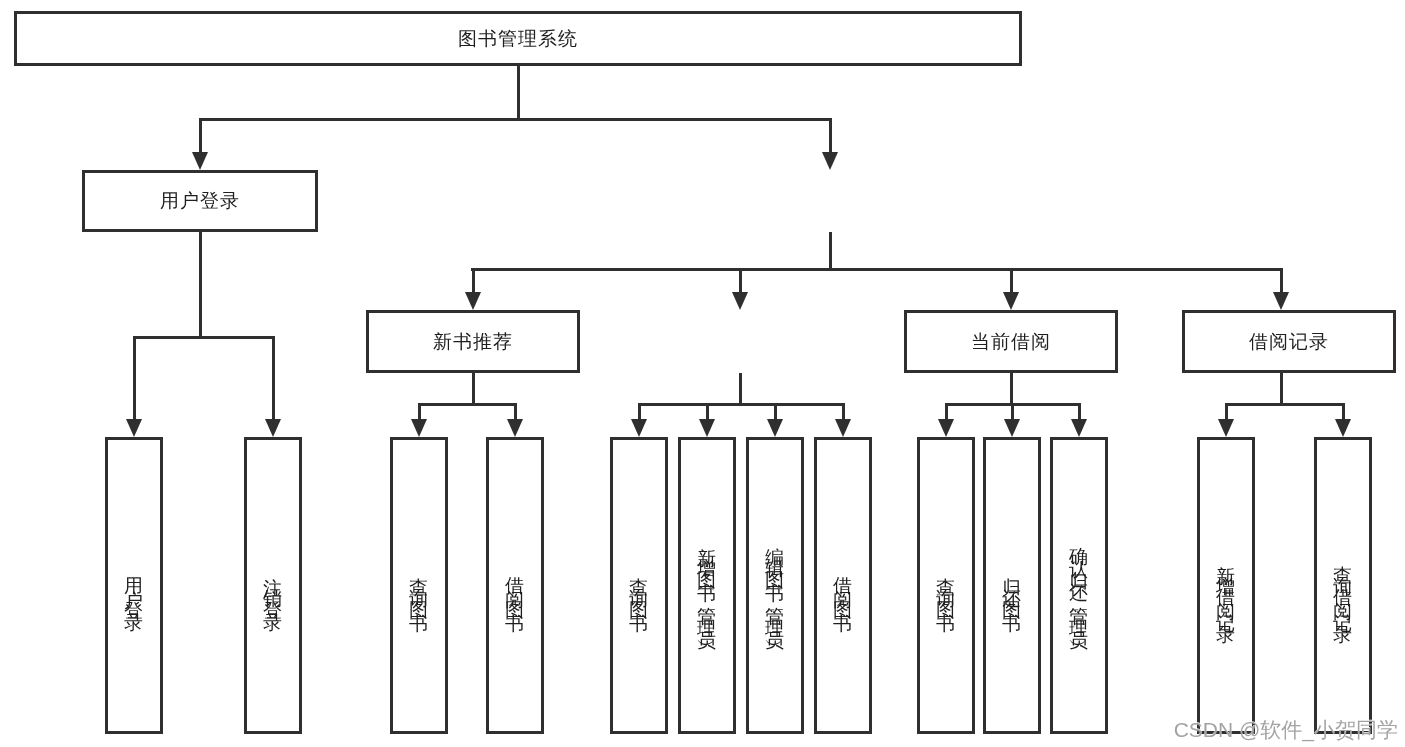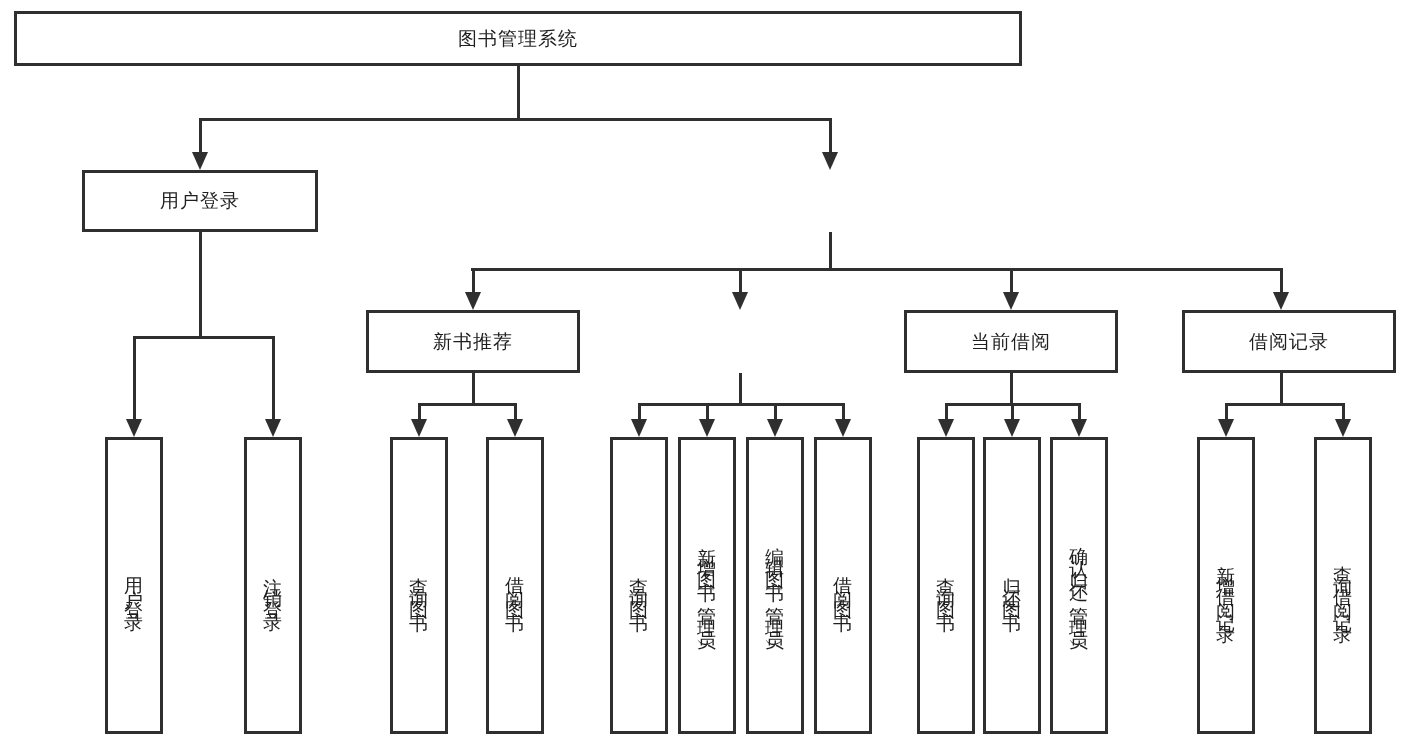--- a/index.html
+++ b/index.html
@@ -156,13 +156,14 @@
     <span class="vtext">确认归还（管理员）</span>
   </div>
 
   <div class="vbox" style="left:1197px;">
     <span class="vtext">新增借阅记录</span>
   </div>
   <div class="vbox" style="left:1314px;">
     <span class="vtext">查询借阅记录</span>
   </div>
 
+  <div class="watermark">CSDN @软件_小贺同学</div>
 </div>
 
 </body></html>

